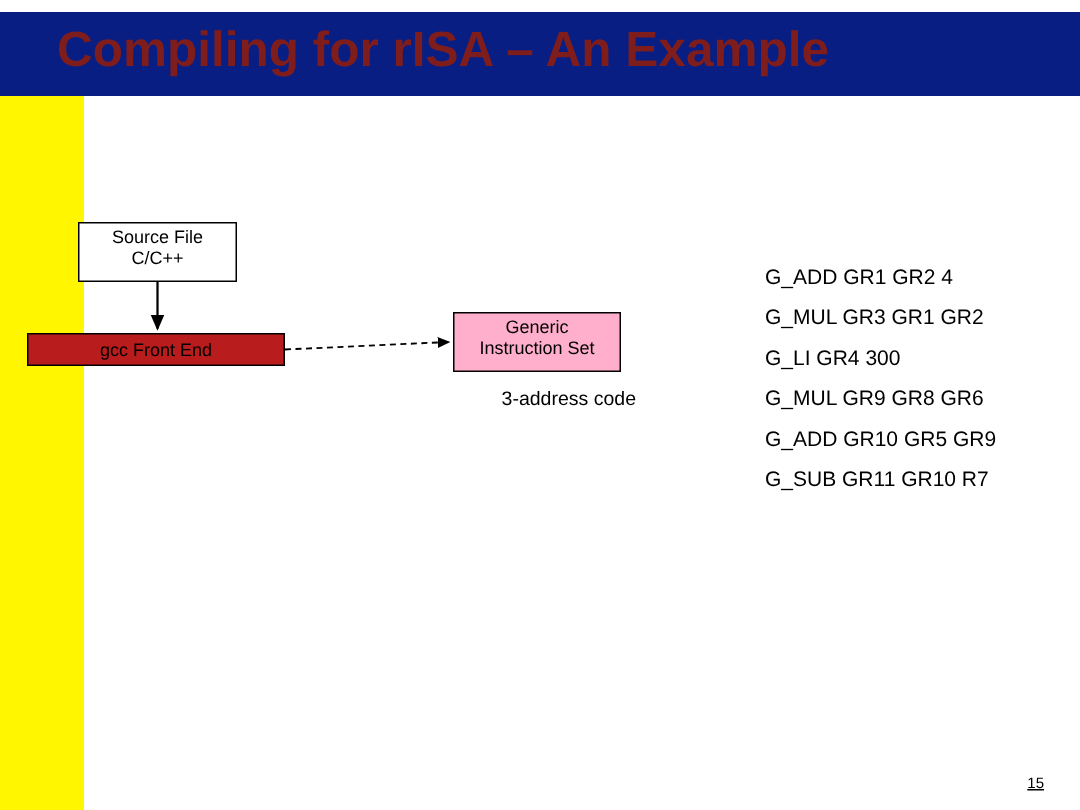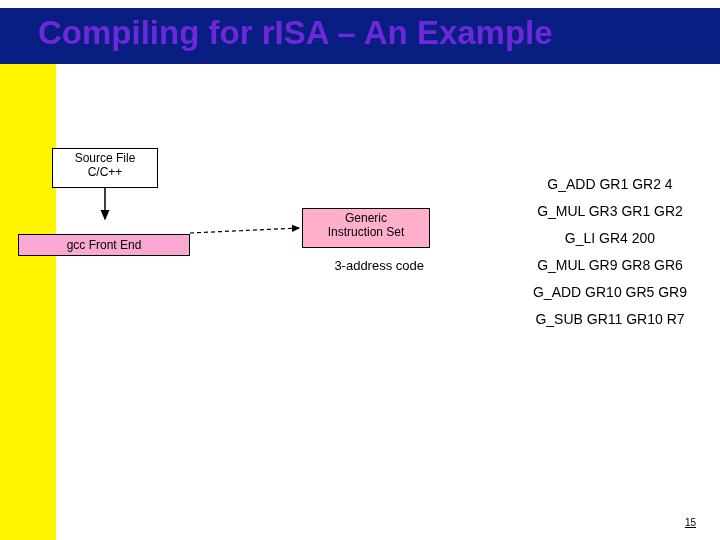--- a/index.html
+++ b/index.html
@@ -33,21 +33,21 @@
     background: #fff600;
   }
   
 
   .title-text {
     position: absolute;
     left: 38px;
     top: 14px;
     font-size: 33px;
     font-weight: bold;
-    color: #6d28d9;
+    color: #7f1d1d;
     white-space: nowrap;
   }
 
   
   .box {
     position: absolute;
     border: 1px solid #000;
     text-align: center;
     font-family: "Comic Sans MS", "Comic Sans", cursive, sans-serif;
     font-size: 12px;
@@ -61,29 +61,28 @@
     height: 40px;
     background: #ffffff;
     padding-top: 3px;
     z-index: 3;
   }
   .box-gcc {
     left: 18px;
     top: 222px;
     width: 172px;
     height: 22px;
-    background: #f9a8d4;
+    background: #b91c1c;
     line-height: 20px;
     z-index: 3;
-    margin-top: 12px;
   }
   .box-instr {
     left: 302px;
     top: 208px;
-    width: 128px;
+    width: 112px;
     height: 40px;
     background: #ffaecb;
     padding-top: 3px;
     z-index: 3;
   }
   .caption-3addr {
     position: absolute;
     left: 312px;
     top: 258px;
     width: 112px;
@@ -110,21 +109,20 @@
     left: 510px;
     top: 176px;
     width: 200px;
     font-family: "Comic Sans MS", "Comic Sans", cursive, sans-serif;
     font-size: 14px;
     color: #000;
   }
   .ilist div {
     margin-bottom: 11px;
     white-space: nowrap;
-    text-align: center;
   }
 
   .pagenum {
     position: absolute;
     right: 24px;
     bottom: 12px;
     font-size: 10px;
     color: #000;
     text-decoration: underline;
   }
@@ -161,20 +159,20 @@
     </defs>
 
     <line x1="105" y1="188" x2="105" y2="219" stroke="#000" stroke-width="1.5" marker-end="url(#arrowhead)"></line>
 
     <line x1="190" y1="233" x2="299" y2="228" stroke="#000" stroke-width="1.2" stroke-dasharray="4 3" marker-end="url(#arrowhead)"></line>
   </svg>
 
   <div class="ilist">
     <div>G_ADD GR1 GR2 4</div>
     <div>G_MUL GR3 GR1 GR2</div>
-    <div>G_LI GR4 200</div>
+    <div>G_LI GR4 300</div>
     <div>G_MUL GR9 GR8 GR6</div>
     <div>G_ADD GR10 GR5 GR9</div>
     <div>G_SUB GR11 GR10 R7</div>
   </div>
 
   <div class="pagenum">15</div>
 </div>
 
 </body></html>

